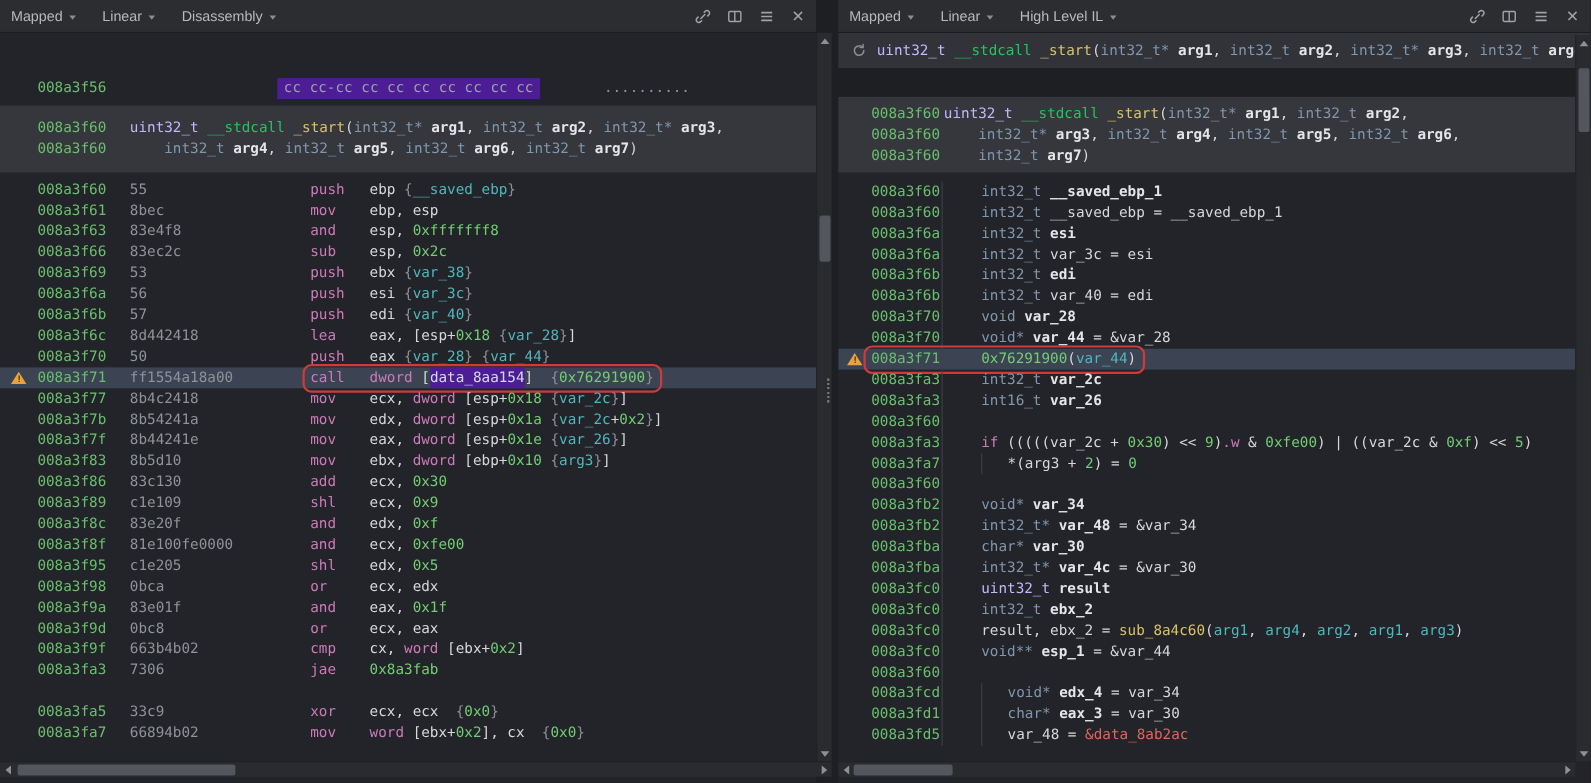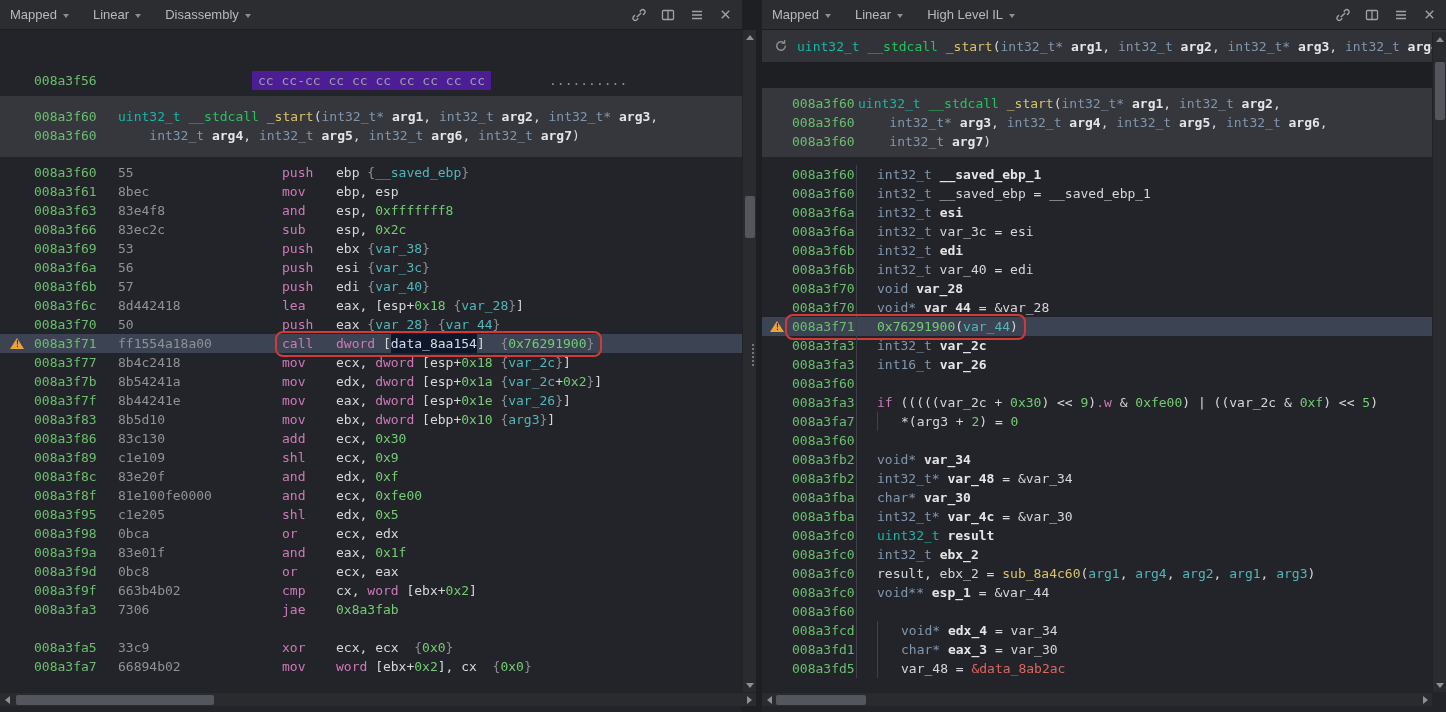--- a/index.html
+++ b/index.html
@@ -23,27 +23,27 @@
 .sel{background:#3c4454}
 .gut{width:34px;flex:none;display:flex;align-items:center;justify-content:center}
 #right-pane .gut{width:30px}
 .addr{color:#6abf6e;flex:none;width:84px}
 #right-pane .addr{width:64px}
 .bytes{color:#8f9298;flex:none;width:164px}
 .mn{color:#cd7ab9;flex:none;width:54px}
 .wrap{position:relative;display:inline-flex;z-index:2}
 .redbox::after{content:"";position:absolute;left:-7px;right:-8px;top:-3.5px;bottom:-3.5px;
   border:2.5px solid #d23a3a;border-radius:8px;pointer-events:none}
-.codecell{display:inline-block;border-left:1px solid #3d4147;padding-left:20px;height:19px;white-space:pre}
+.codecell{display:inline-block;border-left:1px solid #3d4147;padding-left:35px;height:19px;white-space:pre}
 .nosep{border-left:1px solid transparent;padding-left:1px}
 .ind{display:inline-block;width:24px;height:19px;border-left:1px solid #3d4147;vertical-align:top}
 .tk-m{color:#cd7ab9}.tk-r{color:#d6d7d9}.tk-n{color:#73cd73}.tk-v{color:#4fb8bc}
-.tk-g{color:#8a8f94}.tk-t{color:#8296ad}.tk-u{color:#14b8a6}.tk-f{color:#d9c269}
+.tk-g{color:#8a8f94}.tk-t{color:#8296ad}.tk-u{color:#c4b5fd}.tk-f{color:#d9c269}
 .tk-s{color:#22c55e}.tk-w{color:#e4e5e7;font-weight:bold}.tk-d{color:#dd6760}
-.tk-h{color:#d3dce6;background:#0f172a}
+.tk-h{color:#d3dce6;background:#4c1d95}
 .warn{position:relative;width:0;height:0;border-left:7px solid transparent;
   border-right:7px solid transparent;border-bottom:11px solid #e8a33c;display:inline-block}
 .warn::after{content:"!";position:absolute;left:-2px;top:2px;font-size:8px;font-weight:bold;
   color:#332a12;line-height:9px;font-family:"DejaVu Sans Mono",monospace}
 #l-peek{top:30px;height:34px;display:flex;align-items:center;padding-left:35px;
   color:#6abf6e;font-size:13px}
 #l-hexzone{top:64px;height:32px;padding-top:7px}
 .hexbox{background:#4c1d95;color:#9ba0a6;padding:0 6px}
 .ascii{color:#8f9298}
 #l-sigzone{top:96px;height:61px;padding-top:11px}

